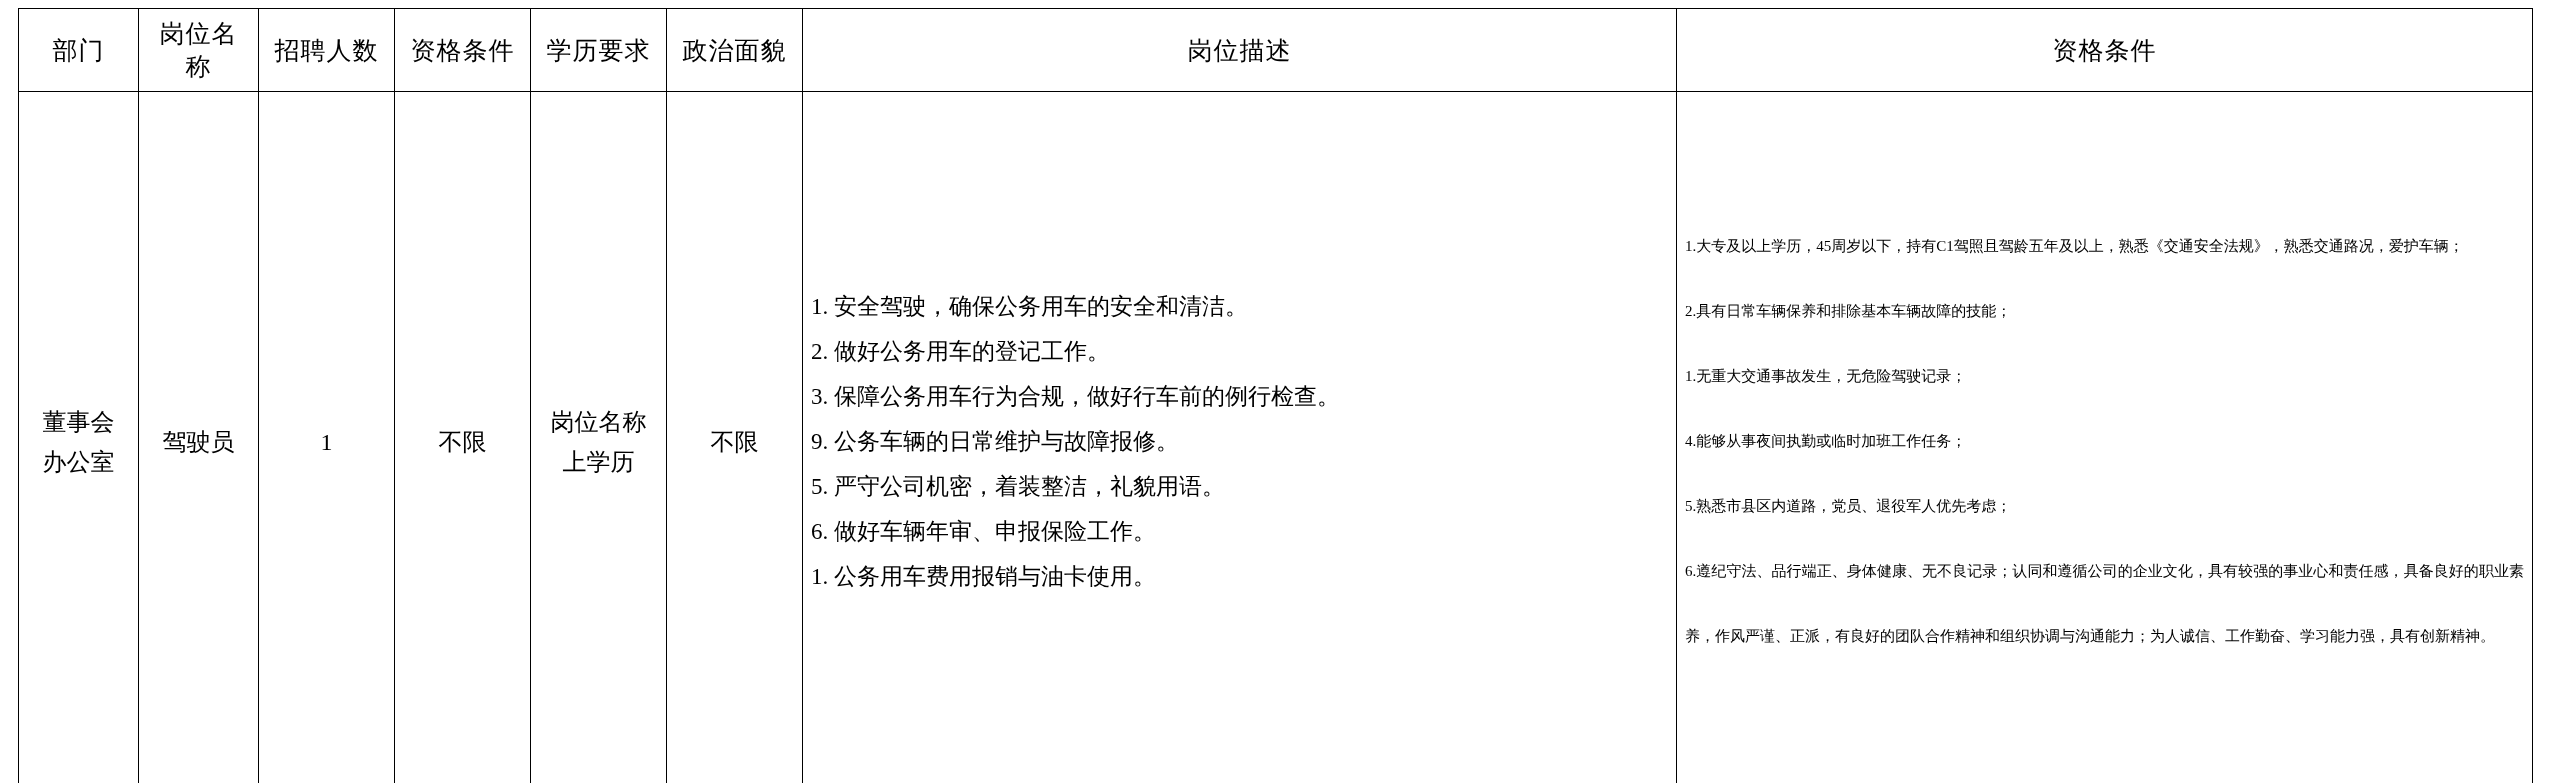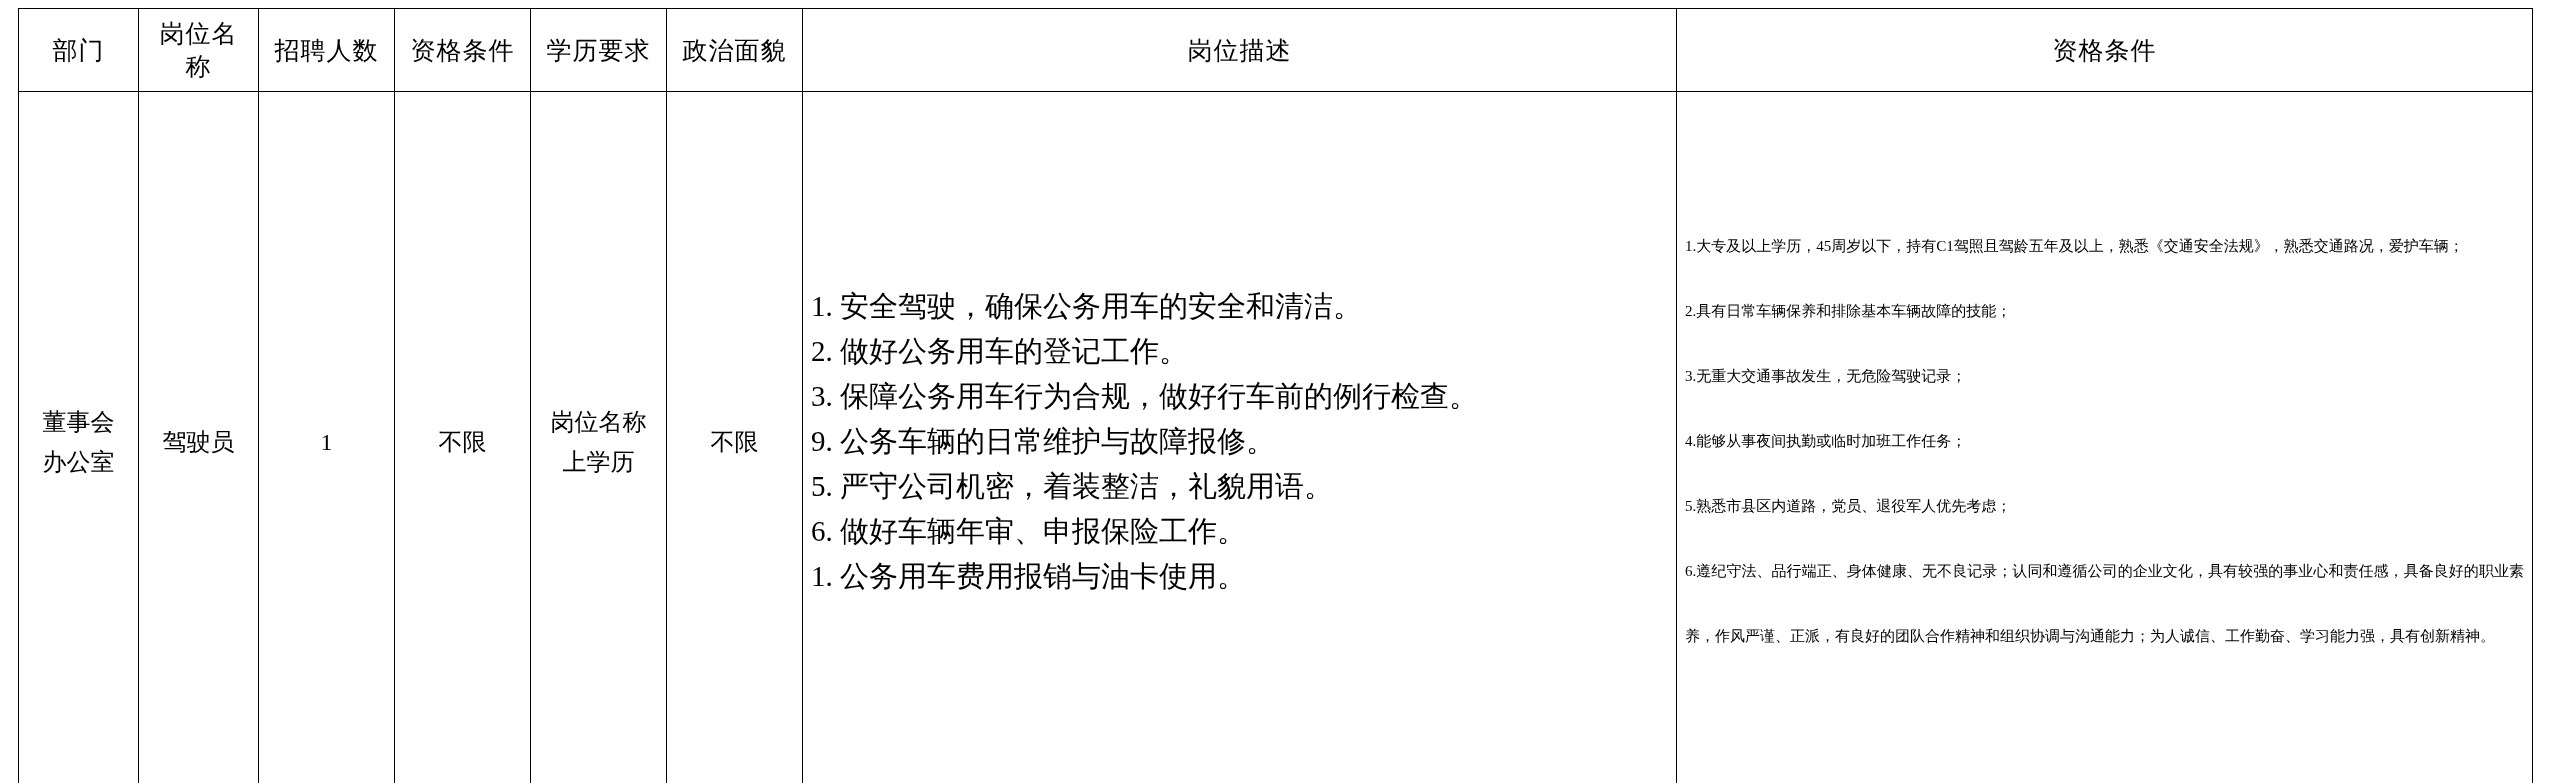--- a/index.html
+++ b/index.html
@@ -63,21 +63,21 @@
   td.list-cell {
     vertical-align: middle;
     padding: 10px 18px 10px 22px;
   }
   td.list-cell ol {
     list-style: none;
     margin: 0;
     padding: 0;
   }
   td.list-cell ol li {
-    font-size: 29px;
+    font-size: 23px;
     line-height: 45px;
     text-align: justify;
     text-justify: inter-ideograph;
   }
   td.qual-cell {
     vertical-align: top;
     padding: 14px 16px 10px 16px;
   }
   td.qual-cell ol {
     list-style: none;
@@ -147,21 +147,21 @@
             <li>9. 公务车辆的日常维护与故障报修。</li>
             <li>5. 严守公司机密，着装整洁，礼貌用语。</li>
             <li>6. 做好车辆年审、申报保险工作。</li>
             <li>1. 公务用车费用报销与油卡使用。</li>
           </ol>
         </td>
         <td class="qual-cell">
           <ol>
             <li>1.大专及以上学历，45周岁以下，持有C1驾照且驾龄五年及以上，熟悉《交通安全法规》，熟悉交通路况，爱护车辆；</li>
             <li>2.具有日常车辆保养和排除基本车辆故障的技能；</li>
-            <li>3.无重大交通事故发生，无危险驾驶记录；</li>
+            <li>1.无重大交通事故发生，无危险驾驶记录；</li>
             <li>4.能够从事夜间执勤或临时加班工作任务；</li>
             <li>5.熟悉市县区内道路，党员、退役军人优先考虑；</li>
             <li>6.遵纪守法、品行端正、身体健康、无不良记录；认同和遵循公司的企业文化，具有较强的事业心和责任感，具备良好的职业素养，作风严谨、正派，有良好的团队合作精神和组织协调与沟通能力；为人诚信、工作勤奋、学习能力强，具有创新精神。</li>
           </ol>
         </td>
       </tr>
     </tbody>
   </table>
 </div>
 

